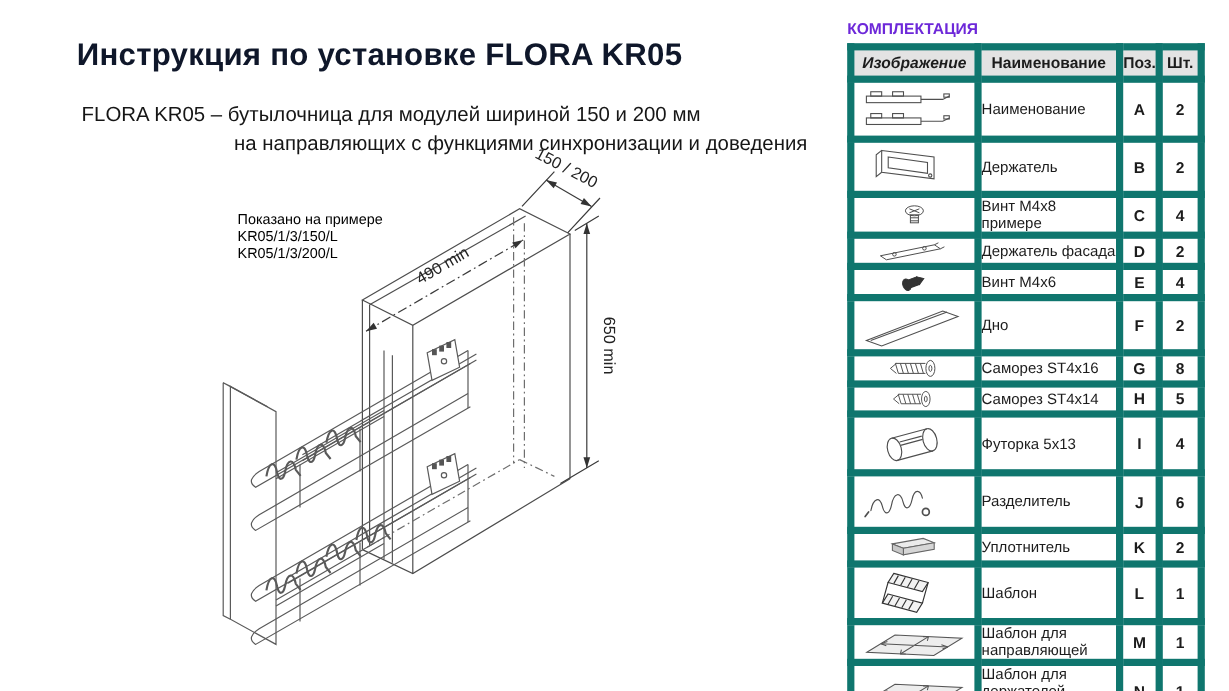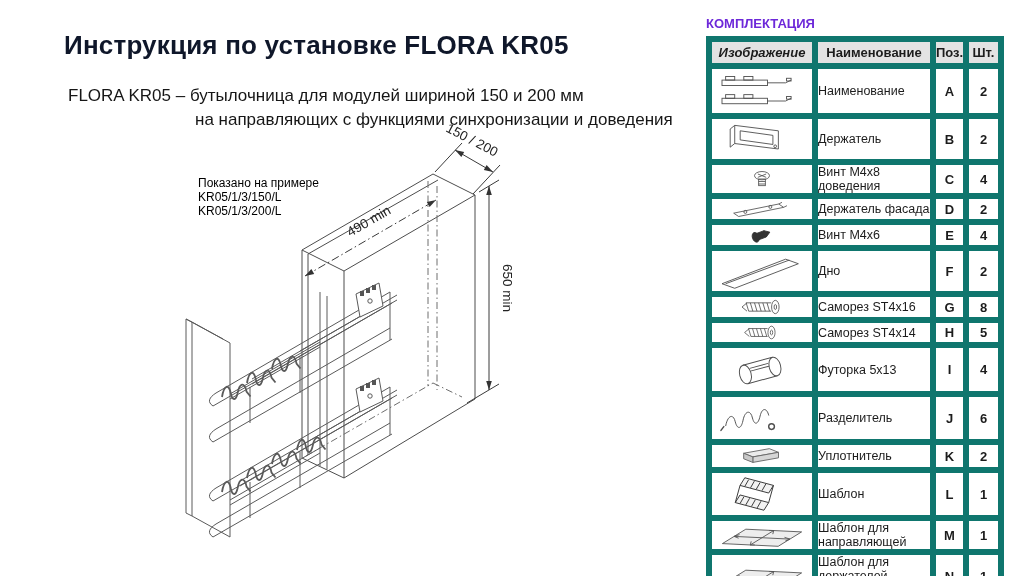--- a/index.html
+++ b/index.html
@@ -208,21 +208,21 @@
         <td class="ic">
             <svg width="96" height="20" viewBox="0 0 100 24">
               <g class="ipart">
           <ellipse cx="50" cy="8" rx="9" ry="5"></ellipse>
                 <path d="M45,6 L55,10 M55,6 L45,10"></path>
                 <rect x="46" y="12" width="8" height="8"></rect>
                 <path d="M46,15 h8 M46,18 h8"></path>
         </g>
             </svg>
           </td>
-        <td class="nm">Винт М4х8 доведения</td>
+        <td class="nm">Винт М4х8 примере</td>
         <td class="ps">C</td>
         <td class="qt">4</td>
       </tr>
       <tr style="height:22px">
         <td class="ic">
             <svg width="96" height="20" viewBox="0 0 100 24">
               <g class="ipart">
           <path d="M16,17 L70,6 L76,10 L22,21 Z"></path>
                 <circle cx="30" cy="15.5" r="1.8"></circle>
                 <circle cx="60" cy="9.5" r="1.8"></circle>

